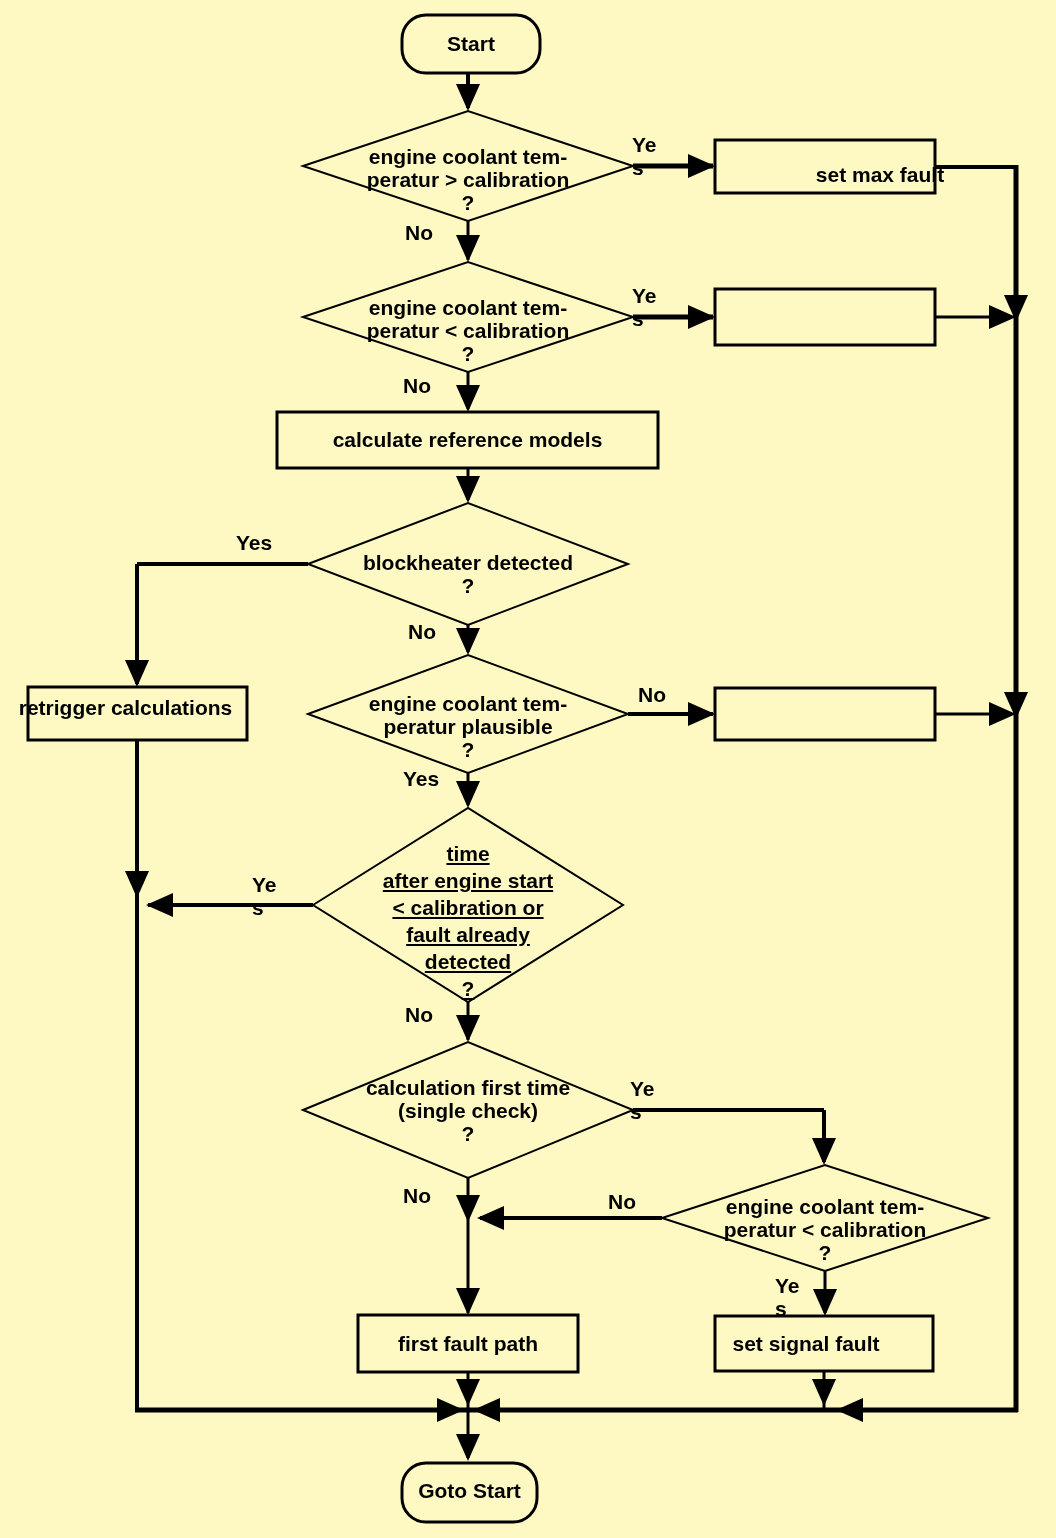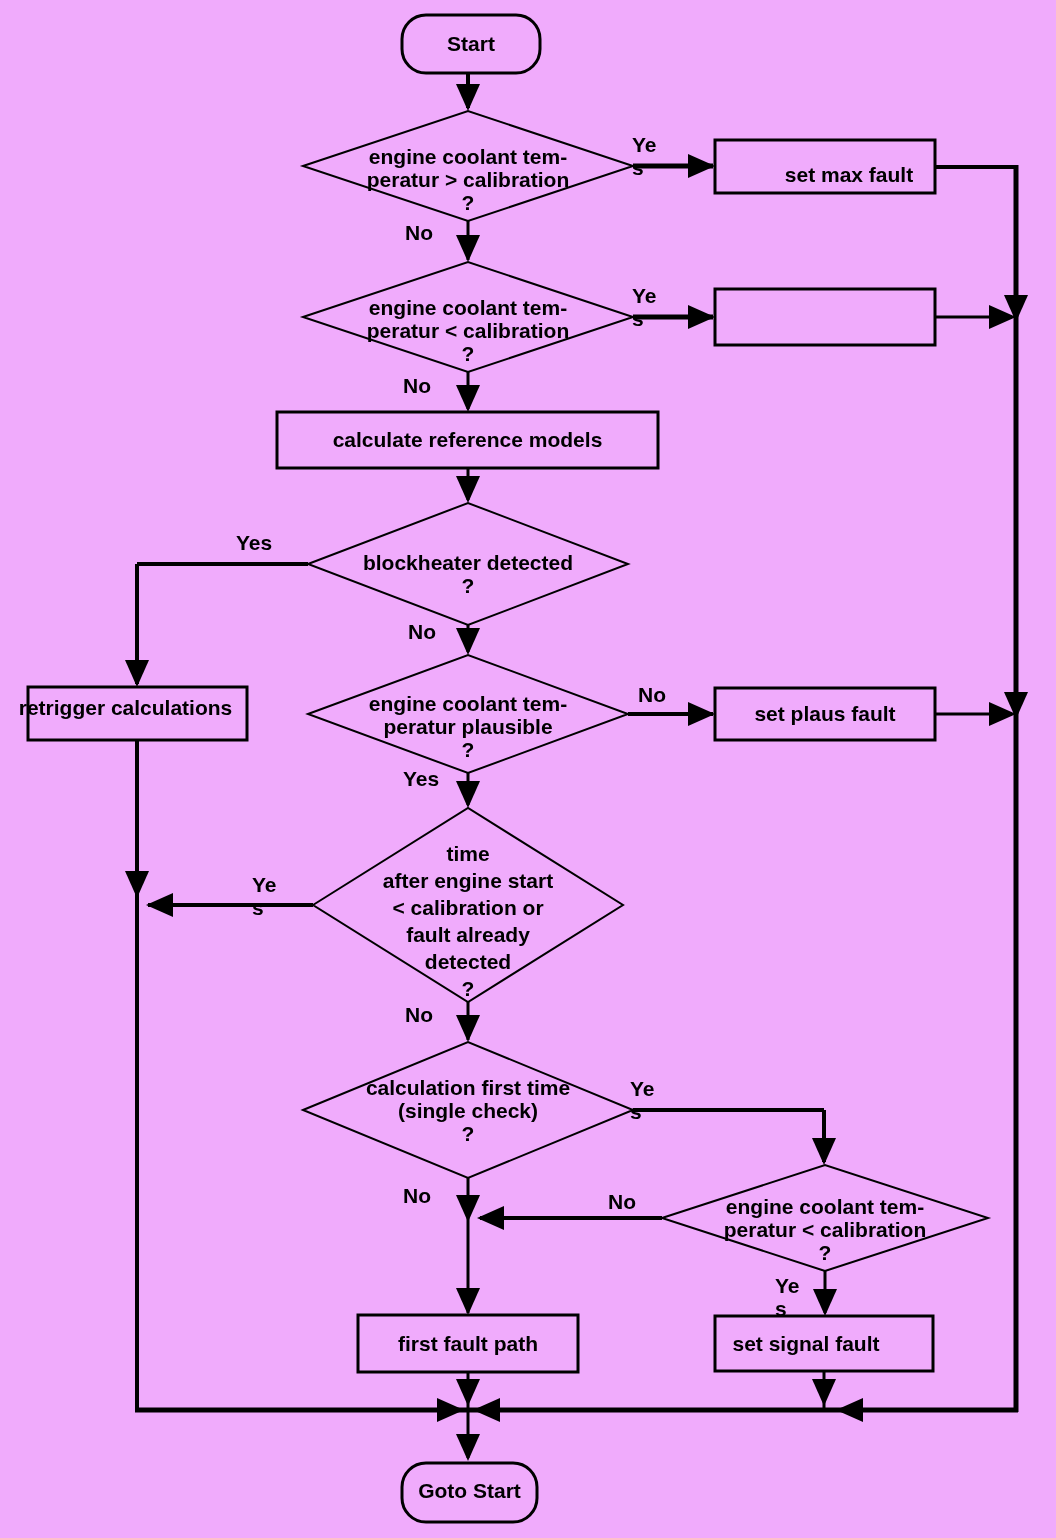--- a/index.html
+++ b/index.html
@@ -1,19 +1,19 @@
 <!DOCTYPE html>
 <html><head>
 <meta charset="utf-8">
 <style>
   html,body{margin:0;padding:0;background:#ffffff;}
   .canvas{
     position:relative;
     width:1056px;height:1538px;
-    background:#f0abfc;
+    background:#fef9c3;
     font-family:"Liberation Sans", sans-serif;
     color:#000;
     overflow:hidden;
   }
   .canvas svg{position:absolute;left:0;top:0;}
   .lbl{
     position:absolute;
     font-weight:bold;
     font-size:21px;
     line-height:23px;
@@ -33,21 +33,21 @@
   }
   .elbl{
     position:absolute;
     font-weight:bold;
     font-size:21px;
     line-height:23px;
     text-align:left;
     white-space:pre-line;
     color:#000;
   }
-  .big-lh{line-height:27px;}
+  .big-lh{line-height:27px;text-decoration:underline;}
 </style>
 </head>
 <body>
 
 <div class="canvas">
 
 <svg width="1056" height="1538" viewBox="0 0 1056 1538">
   <g fill="none" stroke="#000000">
 
     <rect x="402" y="15" width="138" height="58" rx="24" stroke-width="3"></rect>
@@ -127,32 +127,31 @@
     <polygon points="812,1379 836,1379 824,1406"></polygon>
     <polygon points="863,1398 863,1422 836,1410"></polygon>
     <polygon points="456,1434 480,1434 468,1461"></polygon>
   </g>
 </svg>
 
 <div class="boxlbl" style="left:402px;top:15px;width:138px;height:58px;">Start</div>
 <div class="lbl" style="left:318px;top:145px;width:300px;">engine coolant tem-
 peratur &gt; calibration
 ?</div>
-<div class="boxlbl" style="left:715px;top:140px;width:220px;height:70px;padding-left:24px;">set max fault</div>
+<div class="boxlbl" style="left:746px;top:140px;width:220px;height:70px;padding-left:24px;">set max fault</div>
 <div class="lbl" style="left:318px;top:296px;width:300px;">engine coolant tem-
 peratur &lt; calibration
 ?</div>
 <div class="boxlbl" style="left:277px;top:412px;width:381px;height:56px;">calculate reference models</div>
 <div class="lbl" style="left:318px;top:551px;width:300px;">blockheater detected
 ?</div>
 <div class="boxlbl" style="left:16px;top:687px;width:219px;height:42px;">retrigger calculations</div>
 <div class="lbl" style="left:318px;top:692px;width:300px;">engine coolant tem-
 peratur plausible
 ?</div>
-<div class="boxlbl" style="left:715px;top:688px;width:220px;height:52px;">set plaus fault</div>
 <div class="lbl big-lh" style="left:318px;top:840px;width:300px;">time
 after engine start
 &lt; calibration or
 fault already
 detected
 ?</div>
 <div class="lbl" style="left:318px;top:1076px;width:300px;">calculation first time
 (single check)
 ?</div>
 <div class="lbl" style="left:675px;top:1195px;width:300px;">engine coolant tem-

